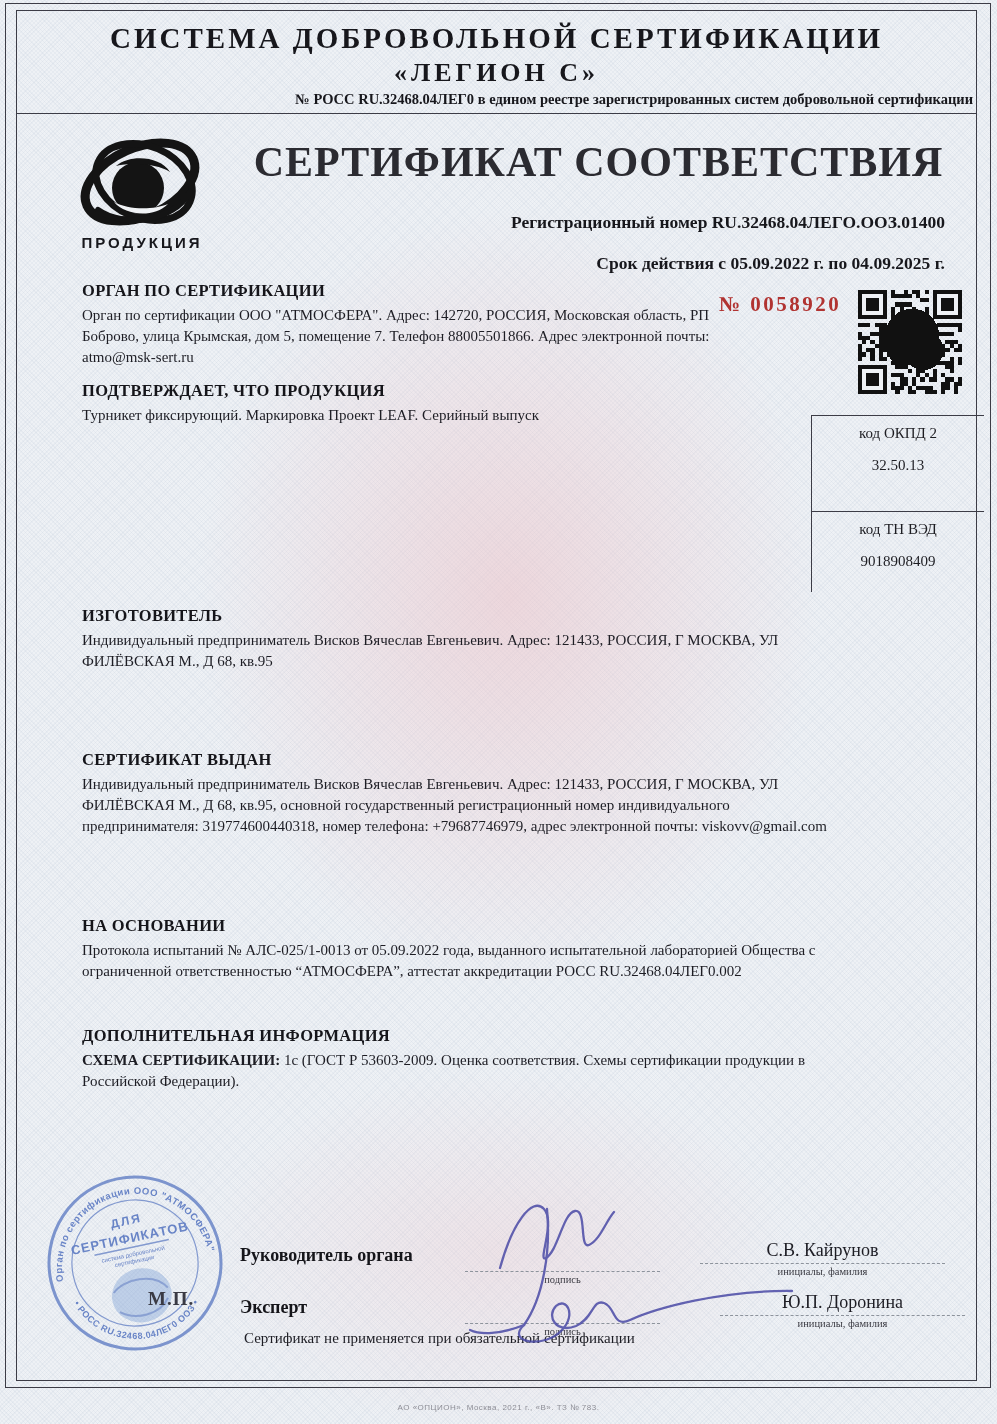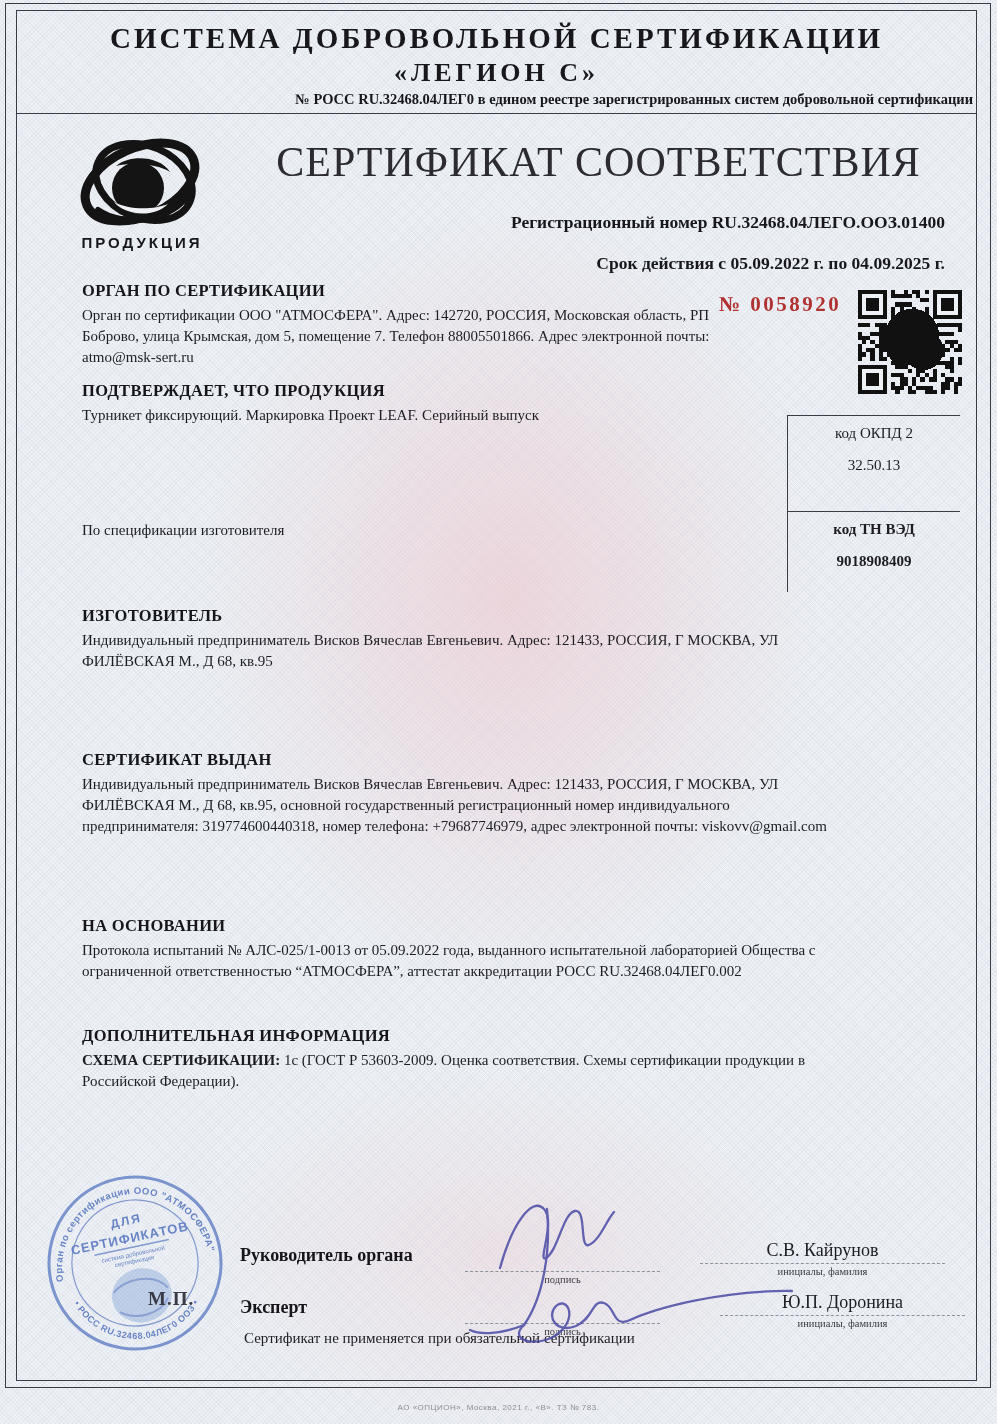--- a/index.html
+++ b/index.html
@@ -13,29 +13,29 @@
       repeating-linear-gradient(-45deg, rgba(178,192,210,.14) 0 1px, rgba(0,0,0,0) 1px 3px),
       #eef1f5;
   }
   .border-outer{position:absolute;left:5px;top:3px;right:6px;bottom:36px;border:1.5px solid #3c3c46;}
   .border-inner{position:absolute;left:16px;top:10px;right:20px;bottom:43px;border:1.6px solid #3c3c46;}
   .abs{position:absolute;}
   .hdr1{left:20px;right:24px;top:22px;text-align:center;font-size:29px;font-weight:bold;letter-spacing:3px;color:#17171c;}
   .hdr2{left:20px;right:24px;top:58px;text-align:center;font-size:26px;font-weight:bold;letter-spacing:4px;color:#17171c;}
   .hdr3{left:20px;right:24px;top:91px;text-align:right;font-size:14.5px;font-weight:bold;color:#17171c;}
   .hdr-sep{left:16px;right:20px;top:113px;border-top:1.6px solid #3c3c46;height:0;}
-  .doc-title{left:225px;right:25px;top:138px;text-align:center;font-size:42px;font-weight:normal;letter-spacing:1px;color:#2b2b31;}
+  .doc-title{left:225px;right:25px;top:138px;text-align:center;font-size:42px;font-weight:bold;letter-spacing:1px;color:#2b2b31;}
   .logo-caption{left:62px;top:234px;width:160px;text-align:center;font-family:"Liberation Sans","DejaVu Sans",sans-serif;font-weight:bold;font-size:15px;letter-spacing:3px;color:#17171c;}
   .reg-line{right:52px;top:212px;font-size:17.5px;font-weight:bold;color:#17171c;}
   .val-line{right:52px;top:253px;font-size:17.5px;font-weight:bold;color:#17171c;}
   .sec{position:absolute;}
   .sec-h{font-size:16.5px;font-weight:bold;letter-spacing:.3px;color:#15151a;margin-bottom:4px;}
   .sec-t{font-size:15px;line-height:21px;color:#1d1d24;}
   .blank-no{left:719px;top:292px;font-size:21px;font-weight:bold;letter-spacing:2.5px;color:#b13331;}
-  .codes{left:787px;top:415px;width:172px;border-top:1.6px solid #3c3c46;border-left:1.6px solid #3c3c46;}
+  .codes{left:811px;top:415px;width:172px;border-top:1.6px solid #3c3c46;border-left:1.6px solid #3c3c46;}
   .codes-row{text-align:center;}
   .codes-row.r2{border-top:1.6px solid #3c3c46;}
   .codes-label{font-size:15px;padding-top:9px;}
   .codes-value{font-size:15px;margin-top:15px;}
   .sig-label{font-size:18px;font-weight:bold;color:#15151a;}
   .sig-line{border-bottom:1.1px dashed #8d939c;height:0;}
   .sig-cap{font-size:10.5px;color:#3a3a42;text-align:center;margin-top:2px;}
   .sig-name{font-size:18px;color:#1d1d24;text-align:center;}
   .note{font-size:15px;color:#1d1d24;}
   .mp{font-size:19px;font-weight:bold;color:#3a3a44;letter-spacing:1px;}
@@ -326,28 +326,27 @@
   <div class="sec" style="left:82px;top:381px;width:648px;">
     <div class="sec-h">ПОДТВЕРЖДАЕТ, ЧТО ПРОДУКЦИЯ</div>
     <div class="sec-t">Турникет фиксирующий. Маркировка Проект LEAF. Серийный выпуск</div>
   </div>
 
   <div class="abs codes">
     <div class="codes-row" style="height:95px;">
       <div class="codes-label">код ОКПД 2</div>
       <div class="codes-value">32.50.13</div>
     </div>
-    <div class="codes-row r2" style="height:80px;font-weight:bold;">
+    <div class="codes-row r2" style="height:80px;">
       <div class="codes-label">код ТН ВЭД</div>
       <div class="codes-value">9018908409</div>
     </div>
   </div>
 
   <div class="sec" style="left:82px;top:520px;width:700px;">
-    <div class="sec-t">По спецификации изготовителя</div>
   </div>
 
   <div class="sec" style="left:82px;top:606px;width:730px;">
     <div class="sec-h">ИЗГОТОВИТЕЛЬ</div>
     <div class="sec-t">Индивидуальный предприниматель Висков Вячеслав Евгеньевич. Адрес: 121433, РОССИЯ, Г МОСКВА, УЛ ФИЛЁВСКАЯ М., Д 68, кв.95</div>
   </div>
 
   <div class="sec" style="left:82px;top:750px;width:745px;">
     <div class="sec-h">СЕРТИФИКАТ ВЫДАН</div>
     <div class="sec-t">Индивидуальный предприниматель Висков Вячеслав Евгеньевич. Адрес: 121433, РОССИЯ, Г МОСКВА, УЛ ФИЛЁВСКАЯ М., Д 68, кв.95, основной государственный регистрационный номер индивидуального предпринимателя: 319774600440318, номер телефона: +79687746979, адрес электронной почты: viskovv@gmail.com</div>

